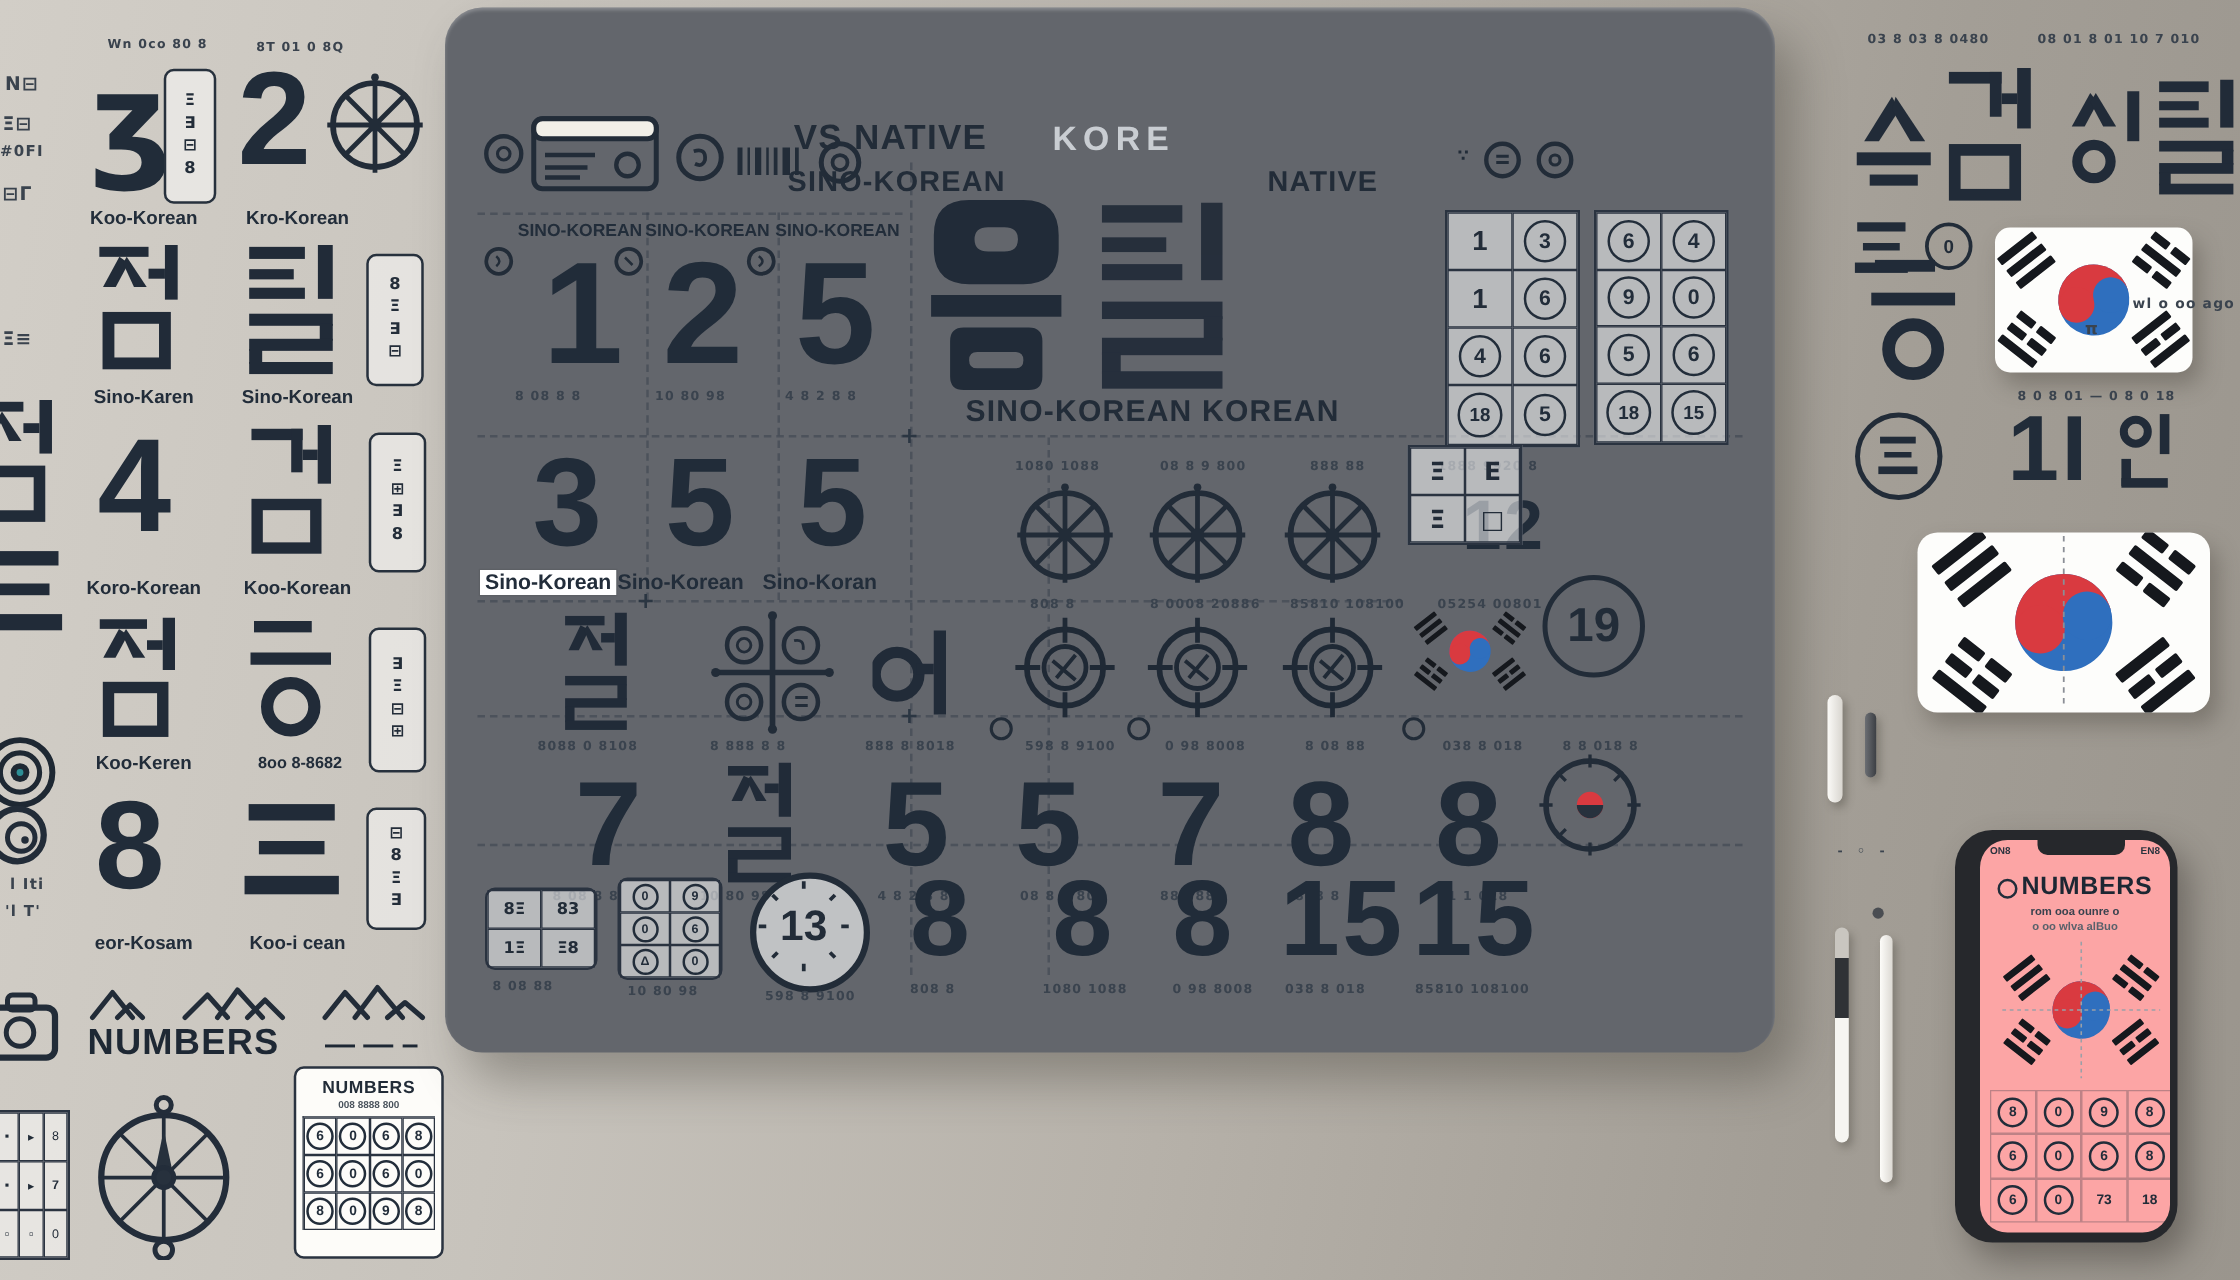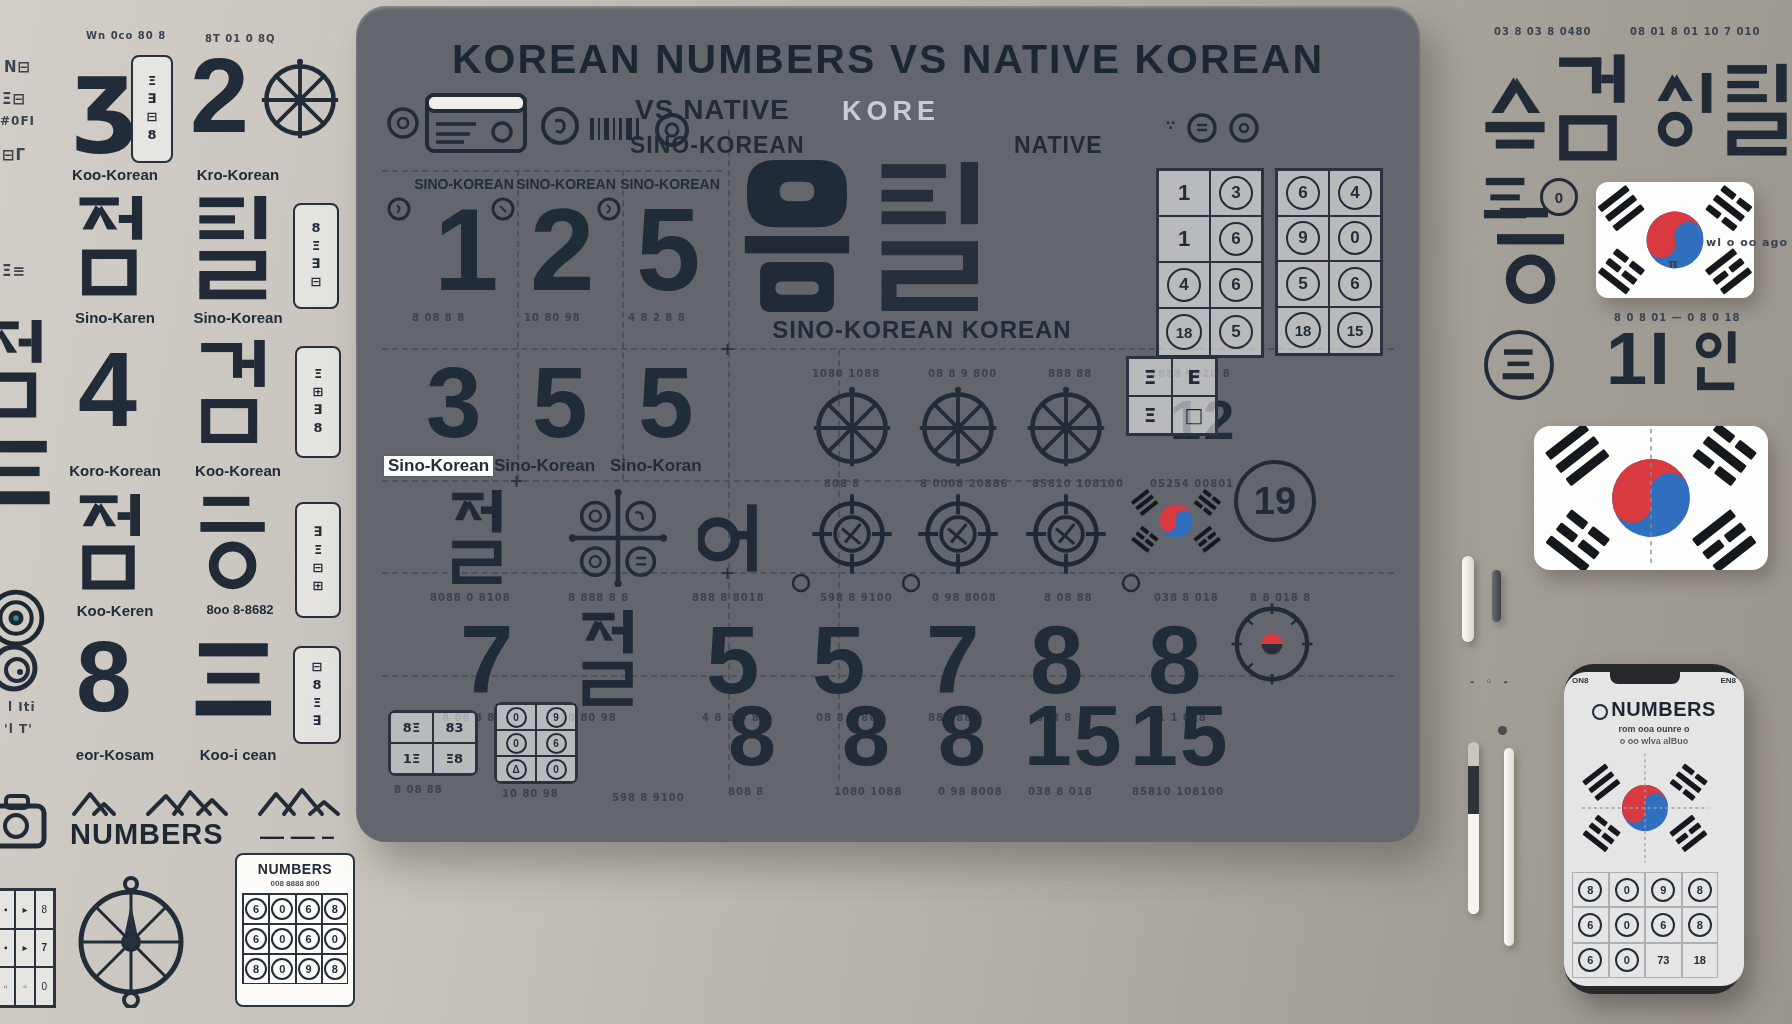--- a/index.html
+++ b/index.html
@@ -301,21 +301,20 @@
       <div class="dashv" style="left:466px;top:330px;height:430px"></div>
       <div class="dashh" style="left:10px;top:150px;width:340px"></div>
       <div class="dashh" style="left:10px;top:328px;width:1012px"></div>
       <div class="dashh" style="left:10px;top:460px;width:740px"></div>
       <div class="dashh" style="left:10px;top:552px;width:1012px"></div>
       <div class="dashh" style="left:10px;top:655px;width:1012px"></div>
       <div class="abs" style="left:348px;top:318px;font:700 18px 'DejaVu Sans',sans-serif;color:#2b3642">+</div>
       <div class="abs" style="left:348px;top:542px;font:700 18px 'DejaVu Sans',sans-serif;color:#2b3642">+</div>
       <div class="abs" style="left:137px;top:450px;font:700 18px 'DejaVu Sans',sans-serif;color:#2b3642">+</div>
 
-      <div class="abs" style="left:0;top:16px;width:100%;text-align:center;font:800 41px 'Liberation Sans',sans-serif;letter-spacing:2px;color:#1c2734">KOREAN NUMBERS VS NATIVE KOREAN</div>
 
       <svg class="abs" style="left:14px;top:86px" width="34" height="34" viewBox="-17 -17 34 34">
           <circle r="14" fill="none" stroke="#222c38" stroke-width="3.5"></circle>
           <circle r="5" fill="none" stroke="#222c38" stroke-width="2.5"></circle>
         </svg>
       <svg class="abs" style="left:52px;top:72px" width="104" height="62" viewBox="0 0 104 62" fill="none" stroke="#222c38">
         <rect x="3" y="3" width="98" height="56" rx="7" stroke-width="4"></rect>
         <rect x="3" y="3" width="98" height="16" rx="7" fill="#f1efe8" stroke-width="4"></rect>
         <path d="M12 32 H52 M12 42 H46 M12 50 H40" stroke-width="3.5"></path>
         <circle cx="78" cy="40" r="9" stroke-width="3.5"></circle>
@@ -570,20 +569,28 @@
         <div>
             <span class="circ" style="width:17px;height:17px;font-size:10px">6</span>
           </div>
         <div>
             <span class="circ" style="width:17px;height:17px;font-size:10px">Δ</span>
           </div>
         <div>
             <span class="circ" style="width:17px;height:17px;font-size:10px">0</span>
           </div>
       </div>
+      <div class="abs" style="left:228px;top:678px;width:86px;height:86px;border:5px solid #222c38;border-radius:50%;background:rgba(255,255,255,.6)">
+        <svg width="76" height="76" viewBox="-38 -38 76 76" style="position:absolute;left:0;top:0">
+          <g stroke="#222c38" stroke-width="3">
+              <path d="M0 -36 V-30 M0 36 V30 M-36 0 H-30 M36 0 H30 M-25 -25 L-21 -21 M25 -25 L21 -21 M-25 25 L-21 21 M25 25 L21 21"></path>
+            </g>
+        </svg>
+        <div style="position:absolute;left:0;top:0;width:76px;height:76px;display:flex;align-items:center;justify-content:center;font:800 34px 'Liberation Sans',sans-serif">13</div>
+      </div>
       <div class="num" style="left:356px;top:672px;font-size:86px">8</div>
       <div class="num" style="left:470px;top:672px;font-size:86px">8</div>
       <div class="num" style="left:566px;top:672px;font-size:86px">8</div>
       <div class="num" style="left:652px;top:672px;font-size:86px;letter-spacing:2px">15</div>
       <div class="num" style="left:758px;top:672px;font-size:86px;letter-spacing:2px">15</div>
 
       <div class="noise" style="left:22px;top:764px">8 08 88</div>
       <div class="noise" style="left:130px;top:768px">10 80 98</div>
       <div class="noise" style="left:240px;top:772px">598 8 9100</div>
       <div class="noise" style="left:356px;top:766px">808 8</div>
@@ -646,21 +653,21 @@
   </div>
 
   <div class="pen" style="left:1462px;top:556px;width:12px;height:86px;background:linear-gradient(90deg,#fbfaf7,#d8d5cf)"></div>
   <div class="pen" style="left:1492px;top:570px;width:9px;height:52px;background:linear-gradient(90deg,#6b6e73,#3c3f44)"></div>
   <div class="noise" style="left:1470px;top:676px;letter-spacing:4px">- ◦ -</div>
   <div class="pen" style="left:1468px;top:742px;width:11px;height:172px;background:linear-gradient(180deg,#c9c6c0 0 14%,#2f3236 14% 42%,#f6f5f1 42% 100%)"></div>
   <div class="pen" style="left:1504px;top:748px;width:10px;height:198px;background:linear-gradient(90deg,#fdfcf9,#dcd9d3)"></div>
   <div class="abs" style="left:1498px;top:726px;width:9px;height:9px;border-radius:50%;background:#4a4d52"></div>
 
   <div class="abs" style="left:1564px;top:664px;width:178px;height:330px;background:#26282c;border-radius:30px;box-shadow:10px 14px 26px rgba(55,52,46,.45)">
-    <div class="abs" style="left:0;top:8px;width:180px;height:314px;background:#e5e5e5;border-radius:22px;overflow:hidden">
+    <div class="abs" style="left:20px;top:8px;width:152px;height:314px;background:#fca5a5;border-radius:22px;overflow:hidden">
       <div class="abs" style="left:46px;top:0;width:70px;height:12px;background:#26282c;border-radius:0 0 8px 8px"></div>
       <div class="abs" style="left:8px;top:4px;font:700 8px 'Liberation Sans',sans-serif;color:#2a333e">ON8</div>
       <div class="abs" style="right:8px;top:4px;font:700 8px 'Liberation Sans',sans-serif;color:#2a333e">EN8</div>
       <div class="abs" style="left:0;top:26px;width:100%;text-align:center">
         <span class="circ" style="width:12px;height:12px;border-width:2px;vertical-align:middle;margin-right:3px"></span><span style="font:800 20px 'Liberation Sans',sans-serif;color:#1d2733;letter-spacing:.5px">NUMBERS</span>
       </div>
       <div class="abs" style="left:0;top:52px;width:100%;text-align:center;font:700 9px 'Liberation Sans',sans-serif;color:#39424e">rom ooa ounre o</div>
       <div class="abs" style="left:0;top:64px;width:100%;text-align:center;font:700 9px 'Liberation Sans',sans-serif;color:#59616b">o oo wlva alBuo</div>
       <svg class="abs" style="left:17px;top:80px" width="128" height="112" viewBox="-150 -130 300 260">
         <use href="#kflag"></use>

